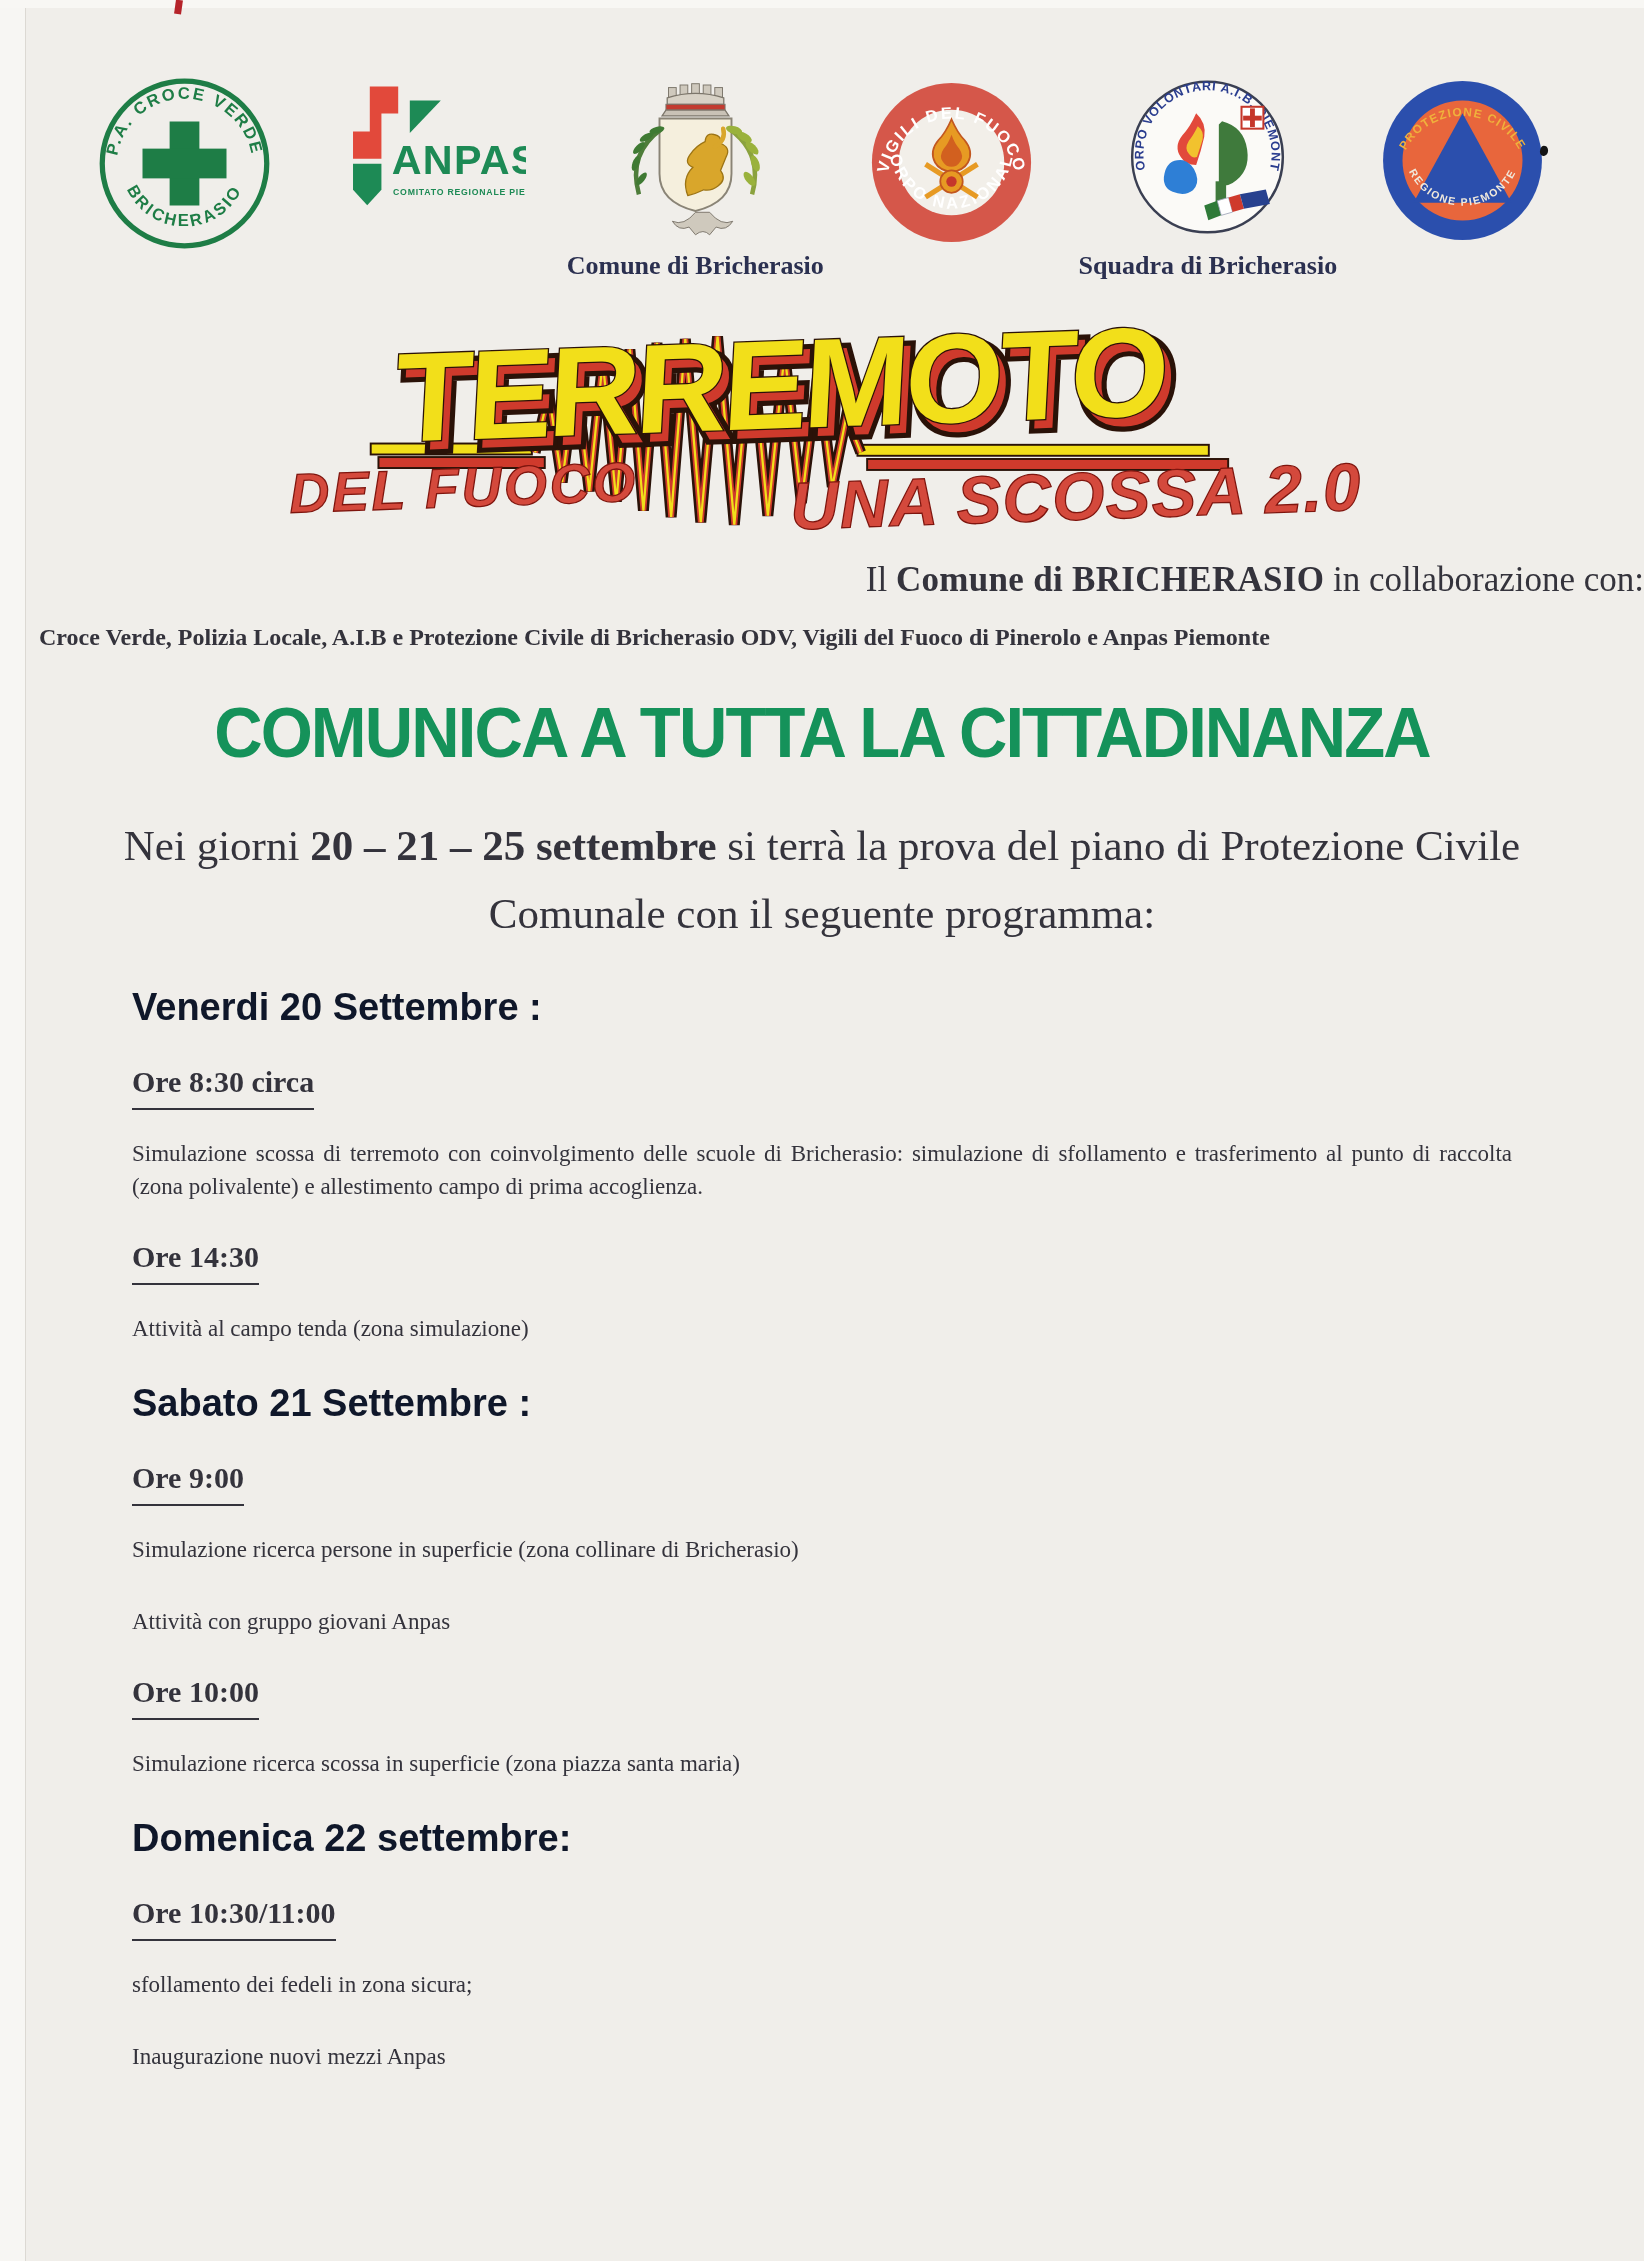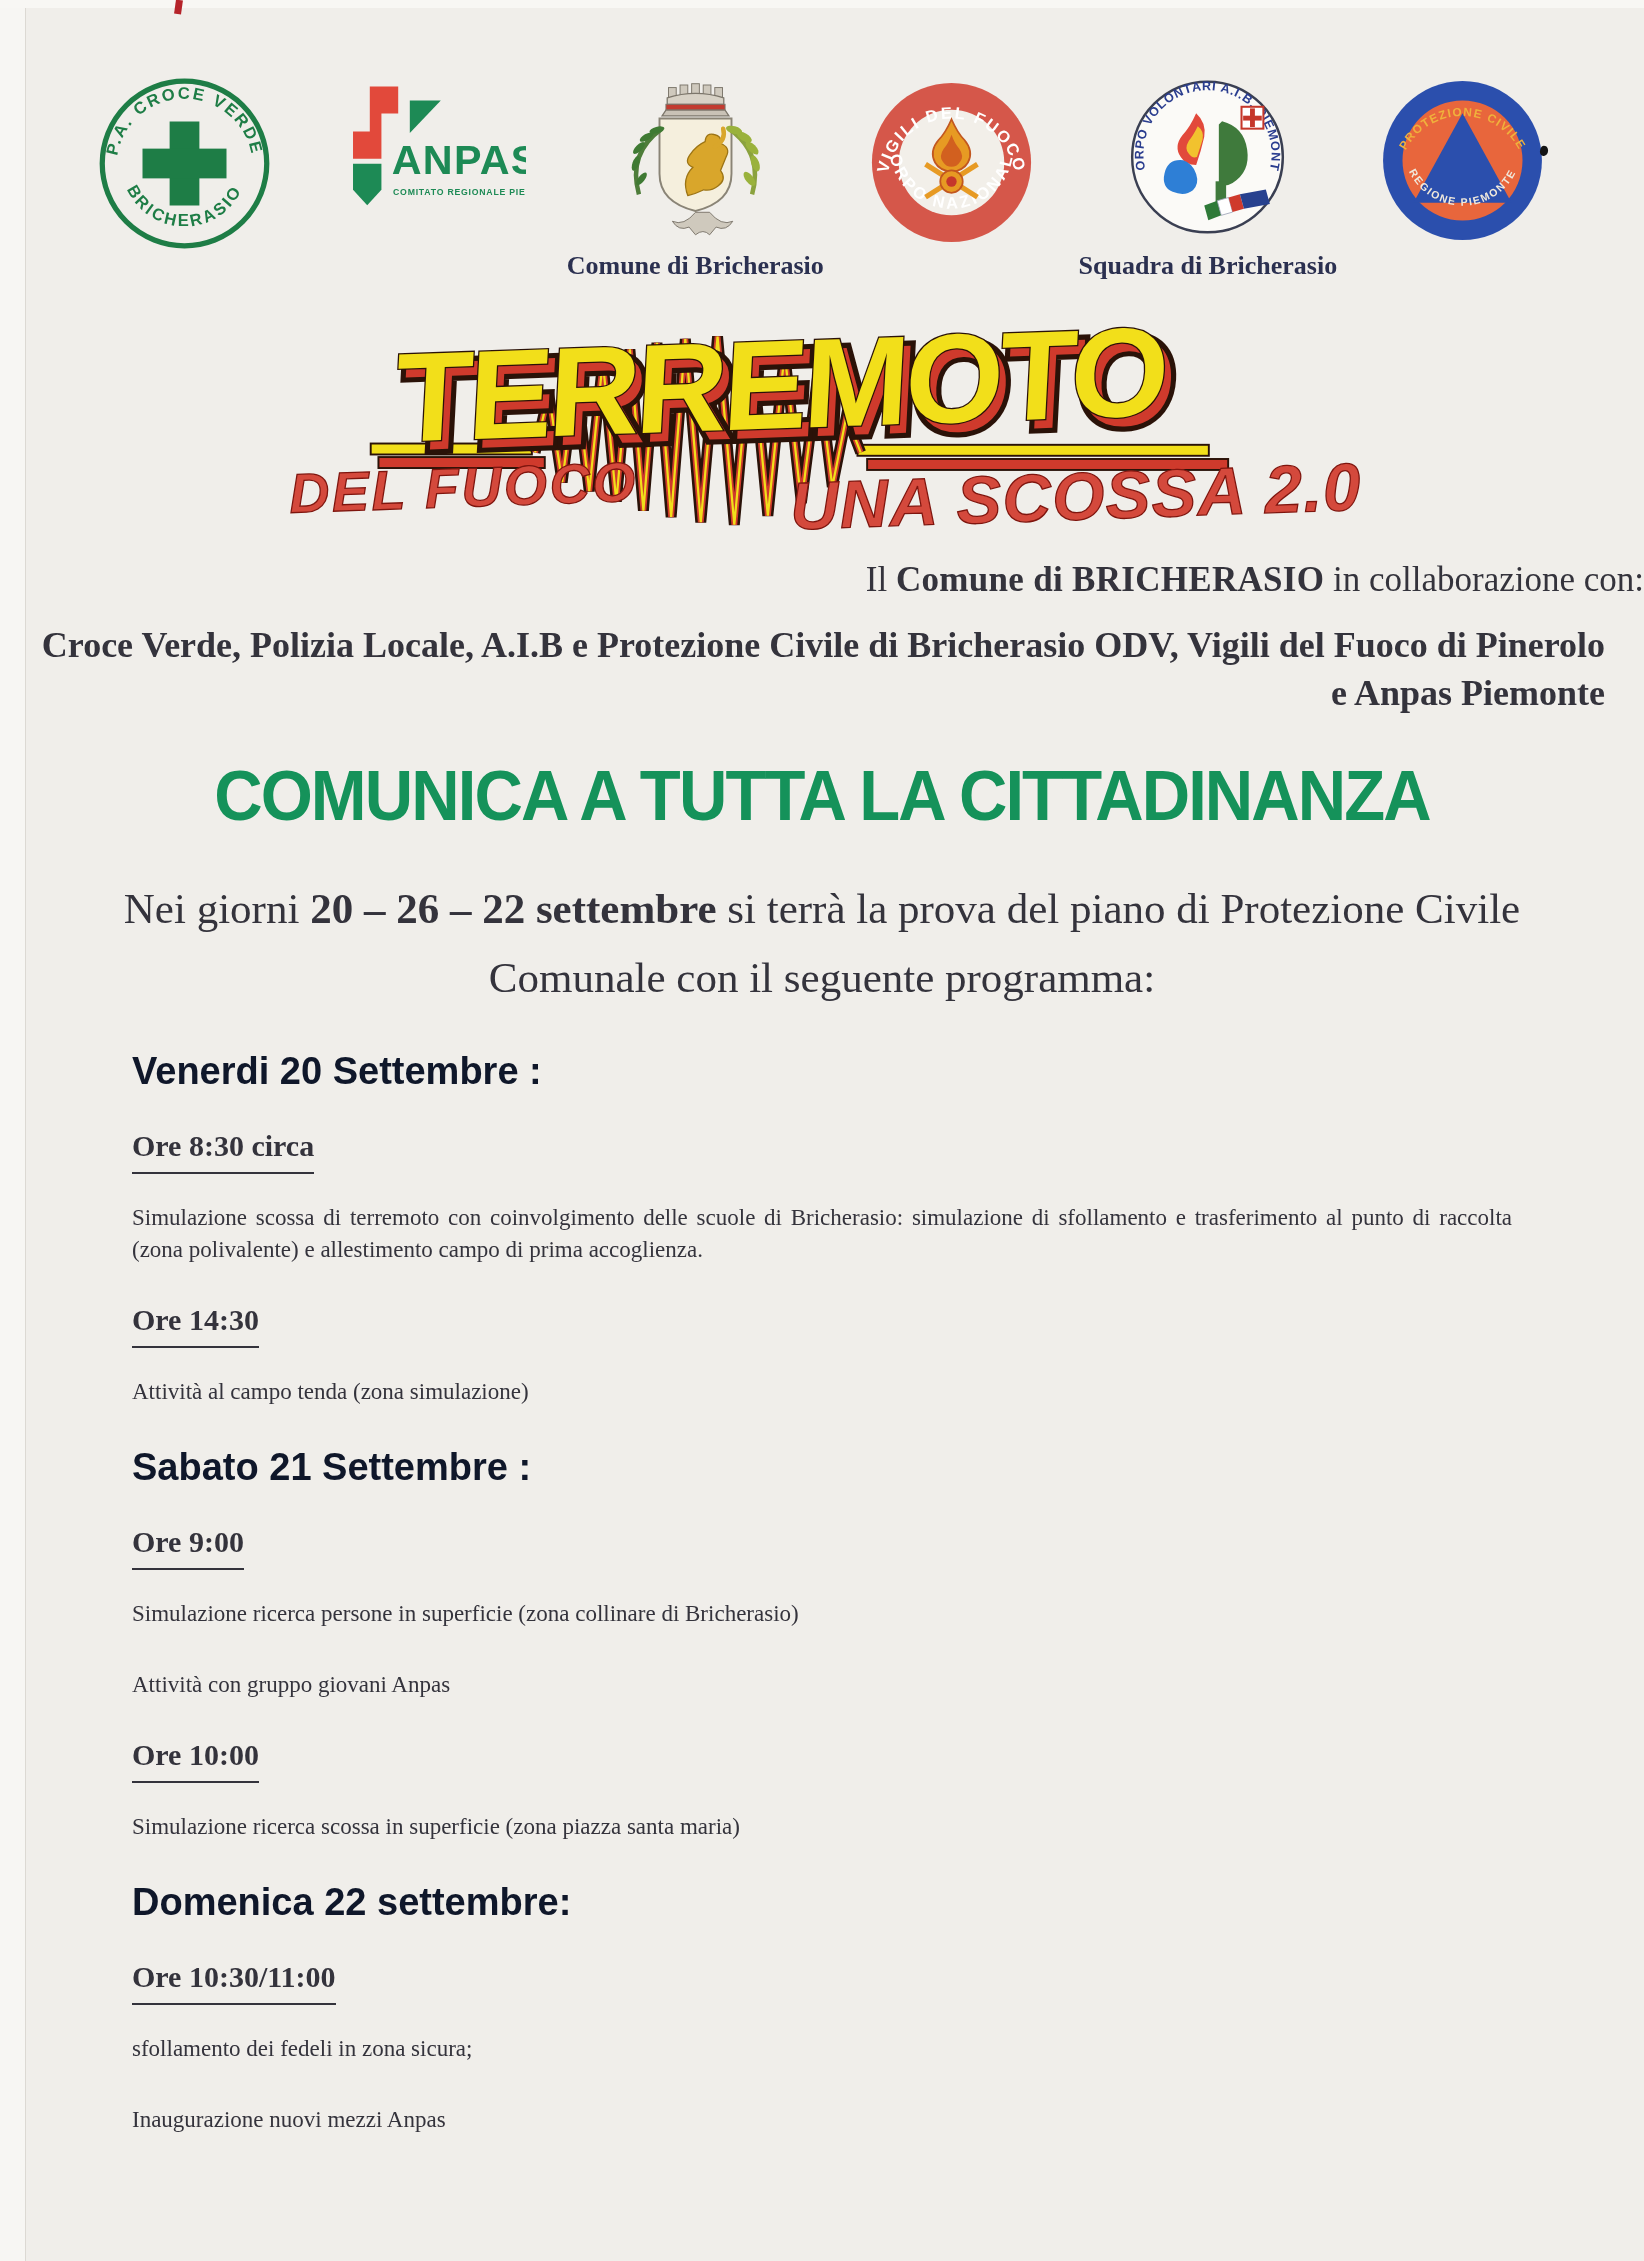--- a/index.html
+++ b/index.html
@@ -13,21 +13,21 @@
   
   .logos{display:flex;justify-content:space-between;align-items:flex-start;padding:76px 97px 0 97px;}
   .logo-cell{display:flex;flex-direction:column;align-items:center;}
   .logo-caption{margin-top:13px;font-weight:bold;font-size:26px;color:#2b3050;white-space:nowrap;}
 
   
   .terremoto-wrap{width:1096px;margin:9px auto 0 auto;}
 
   .intro1{margin:28px 0 0 0;text-align:right;font-size:35px;}
   .intro1 b{letter-spacing:0.3px;}
-  .intro2{margin:22px 0 0 0;padding:0 39px;text-align:right;font-weight:bold;font-size:36px;line-height:1.32;}
+  .intro2{margin:22px 0 0 0;padding:0 39px;text-align:left;font-weight:bold;font-size:24px;line-height:1.32;}
 
   .headline{margin:40px 0 0 0;text-align:center;font-family:"Liberation Sans",sans-serif;
             font-weight:bold;font-size:67px;letter-spacing:-1.9px;color:#15925a;transform:scaleY(1.06);}
 
   .announce{margin:41px 0 0 0;padding:0 84px;text-align:center;font-size:43px;line-height:1.6;}
 
   .program{padding:0 132px;}
   .day-title{margin:37px 0 0 0;font-family:"Liberation Sans",sans-serif;font-weight:bold;
              font-size:38px;color:#0f172a;letter-spacing:0;}
   .slot-time{margin:36px 0 0 0;font-size:30px;font-weight:bold;}
@@ -208,21 +208,21 @@
       <text x="1245" y="356" text-anchor="middle" transform="rotate(-2 1245 356)" font-family="Liberation Serif,serif" font-style="italic" font-weight="bold" font-size="104" letter-spacing="2" fill="#d4493c" stroke="#7e150e" stroke-width="2">UNA SCOSSA 2.0</text>
     </svg>
   </div>
 
   <p class="intro1"><span>Il </span><b>Comune di BRICHERASIO</b><span> in collaborazione con:</span></p>
 
   <p class="intro2">Croce Verde, Polizia Locale, A.I.B e Protezione Civile di Bricherasio ODV, Vigili del Fuoco di Pinerolo e Anpas Piemonte</p>
 
   <h1 class="headline">COMUNICA A TUTTA LA CITTADINANZA</h1>
 
-  <p class="announce"><span>Nei giorni </span><b>20 – 26 – 22  settembre</b><span> si terrà la prova del piano di Protezione Civile Comunale con il seguente programma:</span></p>
+  <p class="announce"><span>Nei giorni </span><b>20 – 21 – 25  settembre</b><span> si terrà la prova del piano di Protezione Civile Comunale con il seguente programma:</span></p>
 
   <section class="program">
 
     <h2 class="day-title">Venerdi 20 Settembre :</h2>
     <h3 class="slot-time"><span>Ore 8:30 circa</span></h3>
     <p class="ptext justify">Simulazione scossa di terremoto con coinvolgimento delle scuole di Bricherasio: simulazione di sfollamento e trasferimento al punto di raccolta (zona polivalente) e allestimento campo di prima accoglienza.</p>
     <h3 class="slot-time"><span>Ore 14:30</span></h3>
     <p class="ptext">Attività al campo tenda (zona simulazione)</p>
 
     <h2 class="day-title">Sabato 21 Settembre :</h2>

